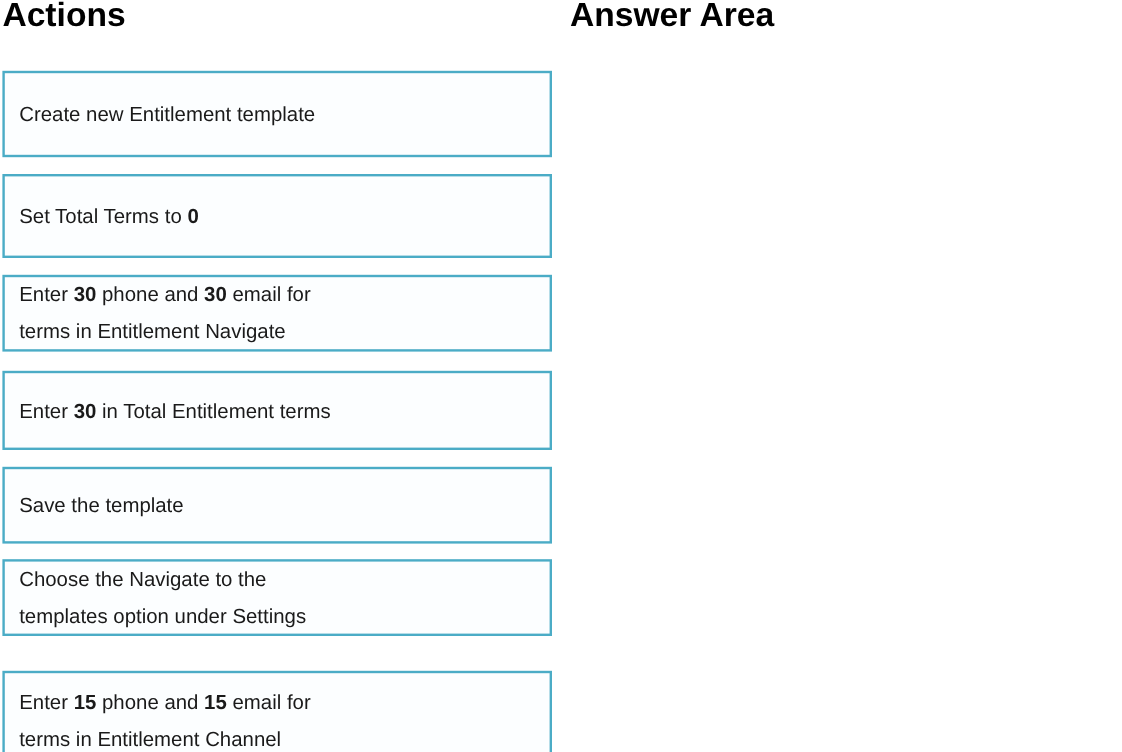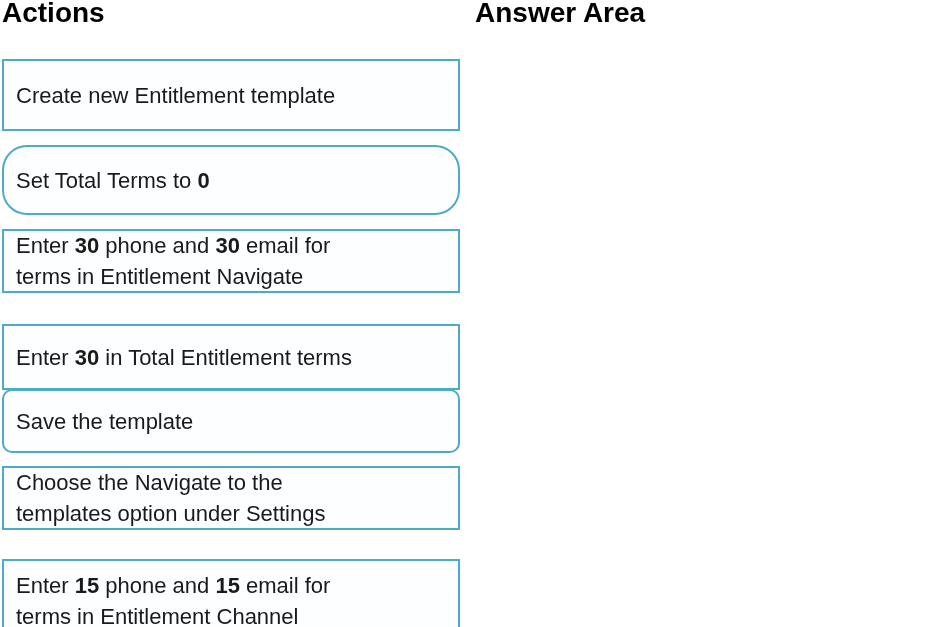--- a/index.html
+++ b/index.html
@@ -30,21 +30,21 @@
   .card {
     position: absolute;
     left: 2px;
     width: 458px;
     box-sizing: border-box;
     border: 2px solid var(--card-border, #4bacc6);
     background: var(--card-background, #fcfeff);
     display: flex;
     align-items: center;
     padding: 0 8px 0 12px;
-    font-size: 22px;
+    font-size: 17px;
     line-height: 31px;
     color: var(--card-text, #1a1a1a);
     cursor: move;
   }
   .card-text {
     white-space: pre-wrap;
   }
   .card-text span.b { font-weight: 700; }
 
   .answer-dropzone {
@@ -64,34 +64,34 @@
   <h1 class="heading heading-actions">Actions</h1>
 
   <h1 class="heading heading-answer">Answer Area</h1>
 
   <div>
 
     <div class="card" style="top:59px;  height:72px;">
       <div class="card-text"><span>Create new Entitlement template</span></div>
     </div>
 
-    <div class="card" style="top:145px; height:70px;border-radius:25px;">
+    <div class="card" style="top:145px; height:70px;">
       <div class="card-text"><span>Set Total Terms to </span><span class="b">0</span></div>
     </div>
 
     <div class="card" style="top:229px; height:64px;">
       <div class="card-text"><span>Enter </span><span class="b">30</span><span> phone and </span><span class="b">30</span><span> email for
 terms in Entitlement Navigate</span></div>
     </div>
 
-    <div class="card" style="top:309px; height:66px;margin-top:15px;">
+    <div class="card" style="top:309px; height:66px;">
       <div class="card-text"><span>Enter </span><span class="b">30</span><span> in Total Entitlement terms</span></div>
     </div>
 
-    <div class="card" style="top:389px; height:64px;border-radius:10px;">
+    <div class="card" style="top:389px; height:64px;">
       <div class="card-text"><span>Save the template</span></div>
     </div>
 
     <div class="card" style="top:466px; height:64px;">
       <div class="card-text"><span>Choose the Navigate to the
 templates option under Settings</span></div>
     </div>
 
     <div class="card" style="top:559px; height:84px;">
       <div class="card-text"><span>Enter </span><span class="b">15</span><span> phone and </span><span class="b">15</span><span> email for

